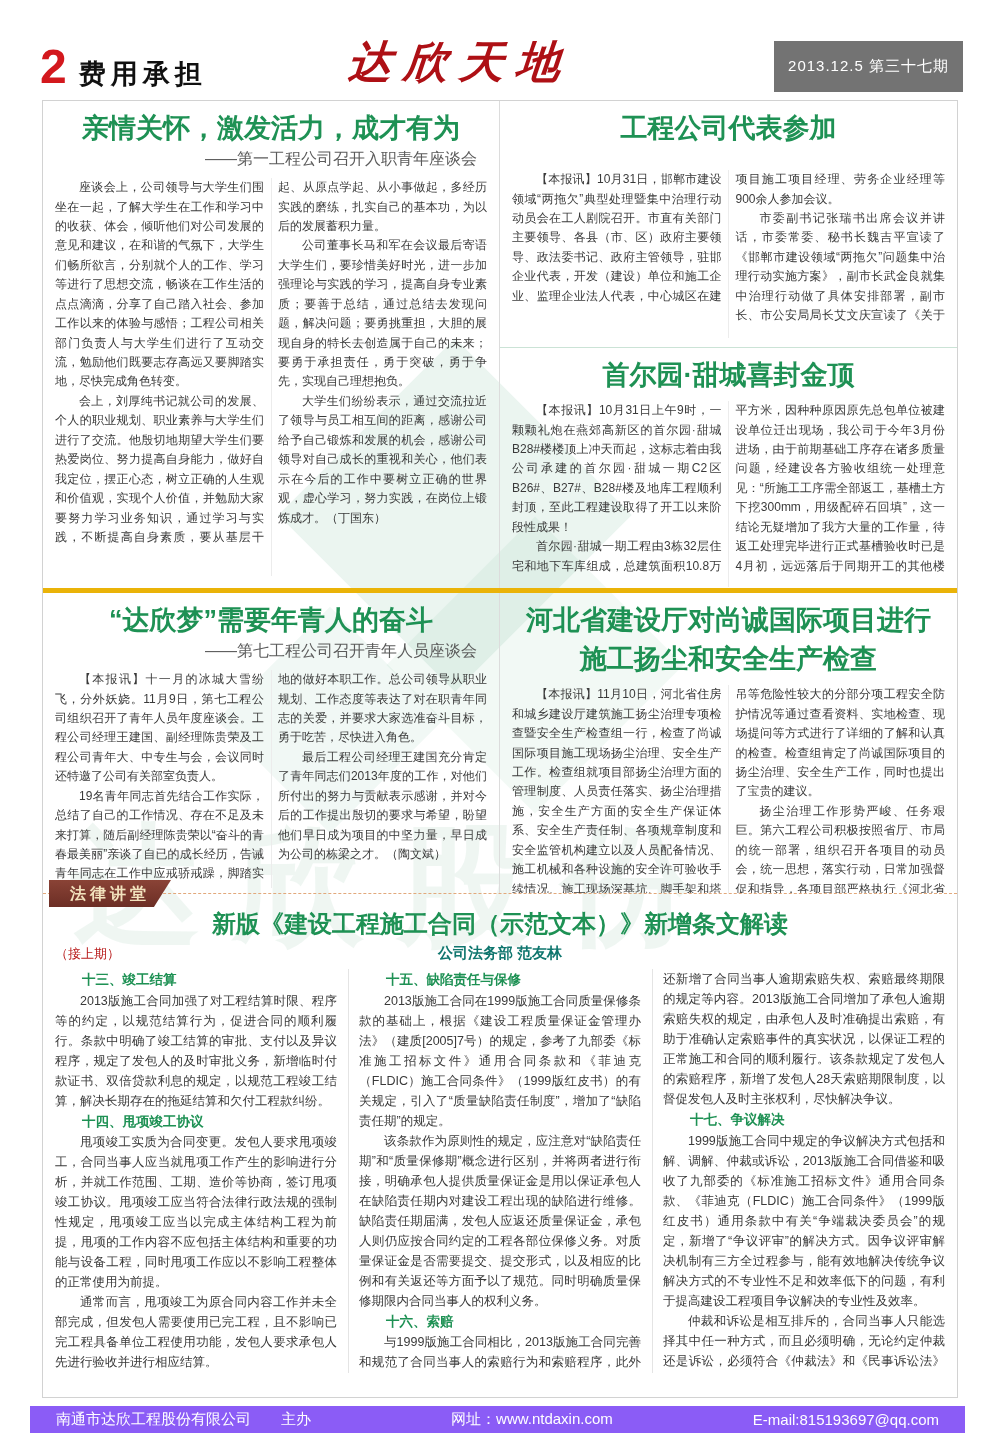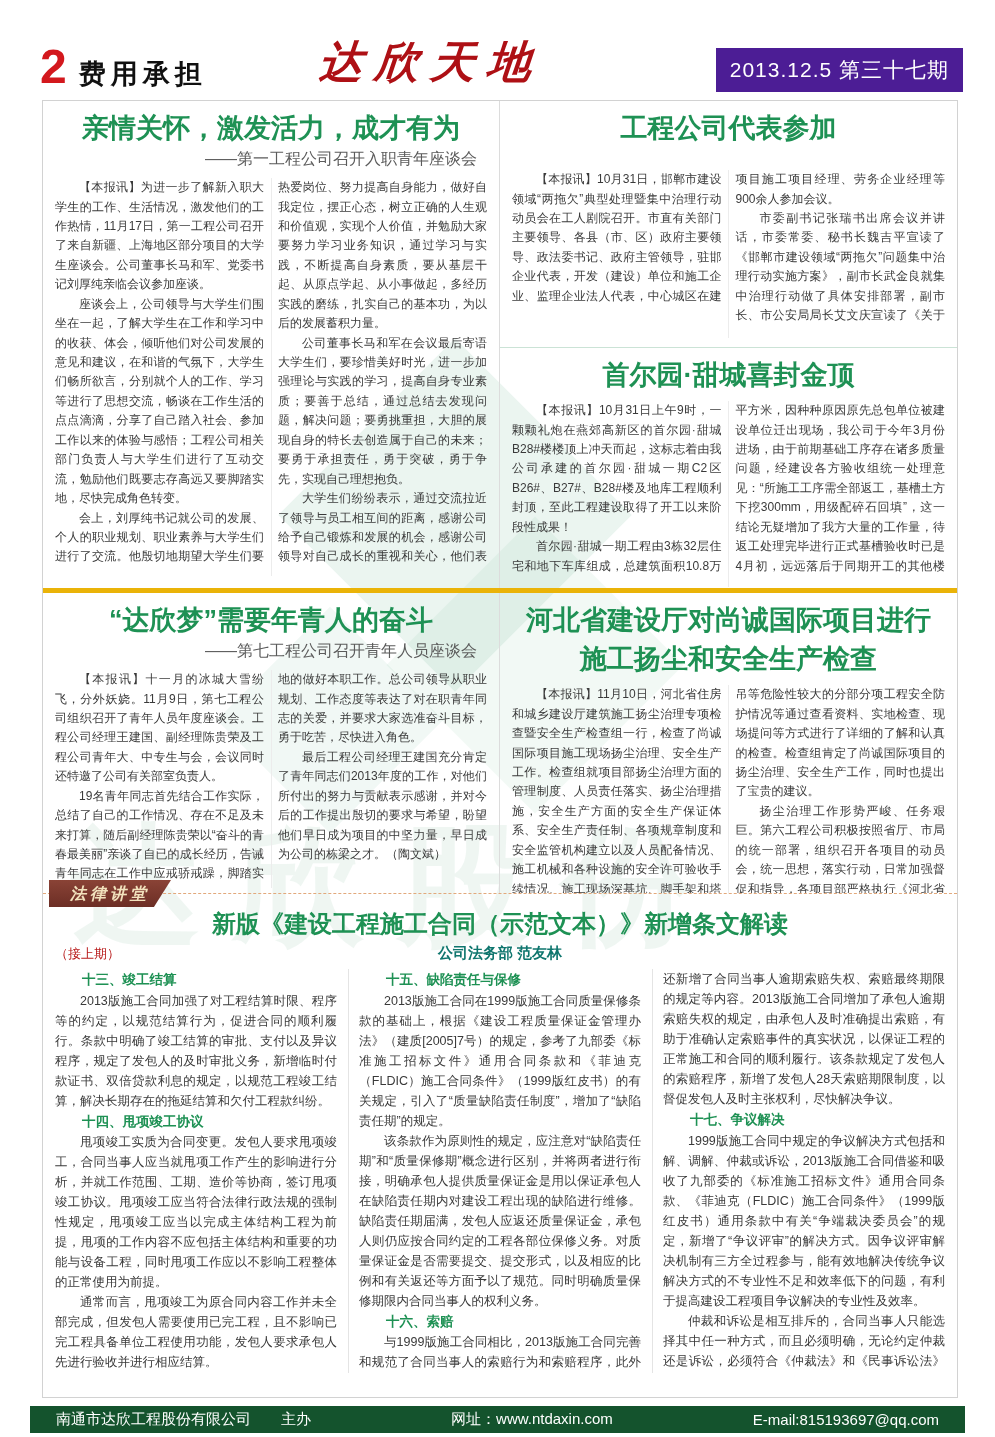--- a/index.html
+++ b/index.html
@@ -16,21 +16,21 @@
   .wm-text  { top:799px; left:70px; font-size:130px; font-weight:700; color:#2f8f5b; opacity:.07; letter-spacing:34px; font-family:"DejaVu Serif", serif; white-space:nowrap; }
   
   .header { position:relative; z-index:1; height:100px; padding:0 32px 8px 40px;
             display:flex; align-items:flex-end; justify-content:space-between; }
   .header-left { display:flex; align-items:baseline; gap:12px; }
   .page-number { font-size:48px; font-weight:800; color:#d3181d; line-height:.9; }
   .section-title { font-size:27px; font-weight:700; color:#101010; letter-spacing:5px; }
   .masthead { font-family:"DejaVu Serif", serif; font-style:italic; font-weight:700;
               font-size:44px; color:#ae1015; letter-spacing:12px; transform:skewX(-5deg);
               margin-right:60px; }
-  .issue-badge { background:#4c1d95; color:#fff; font-size:21px; padding:8px 14px; letter-spacing:1px; }
+  .issue-badge { background:#737373; color:#fff; font-size:15px; padding:16px 14px; letter-spacing:1px; }
   
   .content { position:relative; z-index:1; margin:0 37px 0 42px; border:1px solid #d2d2d2; }
   .row { display:flex; }
   .col-l { width:50%; border-right:1px solid #dcdcdc; }
   .col-r { width:50%; }
   .article { padding:6px 12px; overflow:hidden; }
   .a1 { height:487px; }
   .a2 { height:247px; border-bottom:1px solid #cbe3d6; }
   .a3 { height:239px; }
   .row2 { border-top:5px solid #eab308; }
@@ -43,32 +43,32 @@
   .a1 .body-text { height:398px; }
   .a2 .body-text { height:168px; }
   .a3 .body-text { height:190px; }
   .a4 .body-text { height:218px; }
   .a5 .body-text { height:218px; }
   
   .legal { position:relative; border-top:1px dashed #e2a97c; height:504px; padding:4px 12px; }
   .legal-ribbon { position:absolute; top:-14px; left:6px; width:122px; height:27px;
                   background:linear-gradient(#8a4336,#6c2e25); color:#f2e2bd; font-weight:700;
                   font-size:16px; line-height:27px; text-align:center; letter-spacing:4px;
-                  clip-path:polygon(0 0,100% 0,86% 100%,0 100%);font-style:italic; }
+                  clip-path:polygon(0 0,100% 0,86% 100%,0 100%); }
   .legal-title { color:#1e9154; font-weight:800; font-size:24px; text-align:center; margin-top:10px; }
   .legal-meta { display:grid; grid-template-columns:1fr auto 1fr; align-items:center; margin:4px 0 6px; }
   .continuation { font-size:13px; color:#b91c1c; justify-self:start; }
   .byline { font-size:15px; font-weight:700; color:#0f766e; justify-self:center; }
   .legal-columns { column-count:3; column-gap:22px; column-rule:1px solid #e4e4e4;
                    font-size:12.5px; line-height:1.6; color:#3a3a3a; text-align:justify;
                    height:404px; overflow:hidden; }
   .legal-columns p { text-indent:2em; }
   .legal-columns p.heading { color:#1e9154; font-weight:700; font-size:13.5px; }
   
-  .footer { position:relative; z-index:1; margin:8px 30px 0; height:27px; background:#14532d;
+  .footer { position:relative; z-index:1; margin:8px 30px 0; height:27px; background:#8b5cf6;
             color:#fff; display:flex; align-items:center; justify-content:space-between;
             padding:0 26px; font-size:15px; }
   .footer .grp { display:flex; gap:30px; }
 </style>
 </head>
 <body>
 
 <div class="page">
 
   <div class="wm wm-shape1"></div>
@@ -85,21 +85,20 @@
     <div class="issue-badge">2013.12.5 第三十七期</div>
   </div>
 
   <div class="content">
 
     <div class="row">
       <div class="col-l article a1">
         <div class="a-title">亲情关怀，激发活力，成才有为</div>
         <div class="a-subtitle">——第一工程公司召开入职青年座谈会</div>
         <div class="body-text">
-            <p>【本报讯】为进一步了解新入职大学生的工作、生活情况，激发他们的工作热情，11月17日，第一工程公司召开了来自新疆、上海地区部分项目的大学生座谈会。公司董事长马和军、党委书记刘厚纯亲临会议参加座谈。</p>
             <p>座谈会上，公司领导与大学生们围坐在一起，了解大学生在工作和学习中的收获、体会，倾听他们对公司发展的意见和建议，在和谐的气氛下，大学生们畅所欲言，分别就个人的工作、学习等进行了思想交流，畅谈在工作生活的点点滴滴，分享了自己踏入社会、参加工作以来的体验与感悟；工程公司相关部门负责人与大学生们进行了互动交流，勉励他们既要志存高远又要脚踏实地，尽快完成角色转变。</p>
             <p>会上，刘厚纯书记就公司的发展、个人的职业规划、职业素养与大学生们进行了交流。他殷切地期望大学生们要热爱岗位、努力提高自身能力，做好自我定位，摆正心态，树立正确的人生观和价值观，实现个人价值，并勉励大家要努力学习业务知识，通过学习与实践，不断提高自身素质，要从基层干起、从原点学起、从小事做起，多经历实践的磨练，扎实自己的基本功，为以后的发展蓄积力量。</p>
             <p>公司董事长马和军在会议最后寄语大学生们，要珍惜美好时光，进一步加强理论与实践的学习，提高自身专业素质；要善于总结，通过总结去发现问题，解决问题；要勇挑重担，大胆的展现自身的特长去创造属于自己的未来；要勇于承担责任，勇于突破，勇于争先，实现自己理想抱负。</p>
             <p>大学生们纷纷表示，通过交流拉近了领导与员工相互间的距离，感谢公司给予自己锻炼和发展的机会，感谢公司领导对自己成长的重视和关心，他们表示在今后的工作中要树立正确的世界观，虚心学习，努力实践，在岗位上锻炼成才。（丁国东）</p>
           </div>
       </div>
       <div class="col-r">
         <div class="article a2">
           <div class="a-title">工程公司代表参加</div>
           <div class="body-text" style="margin-top:24px">

